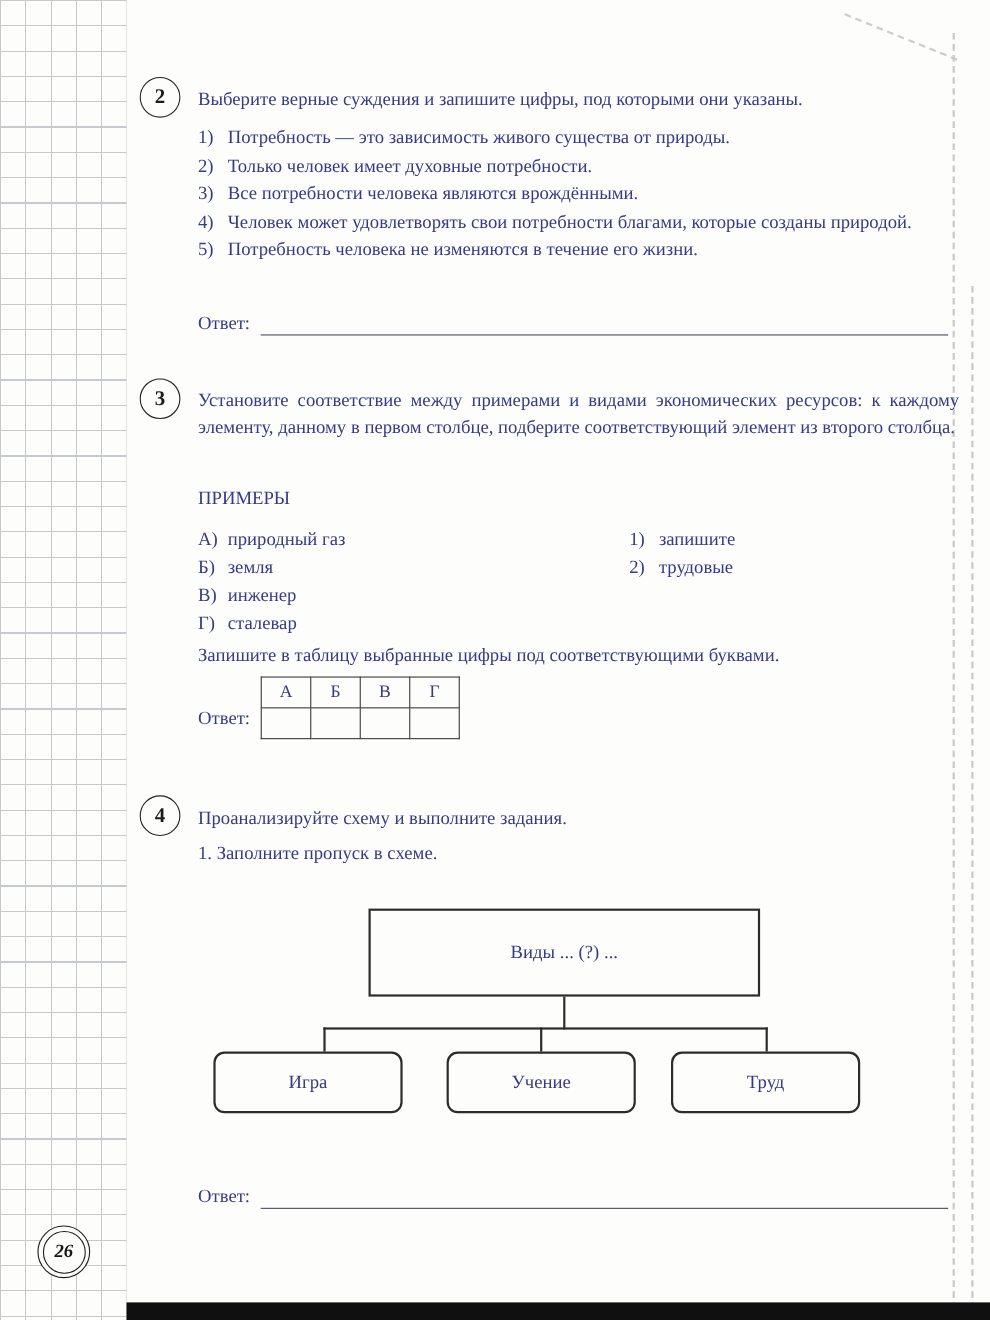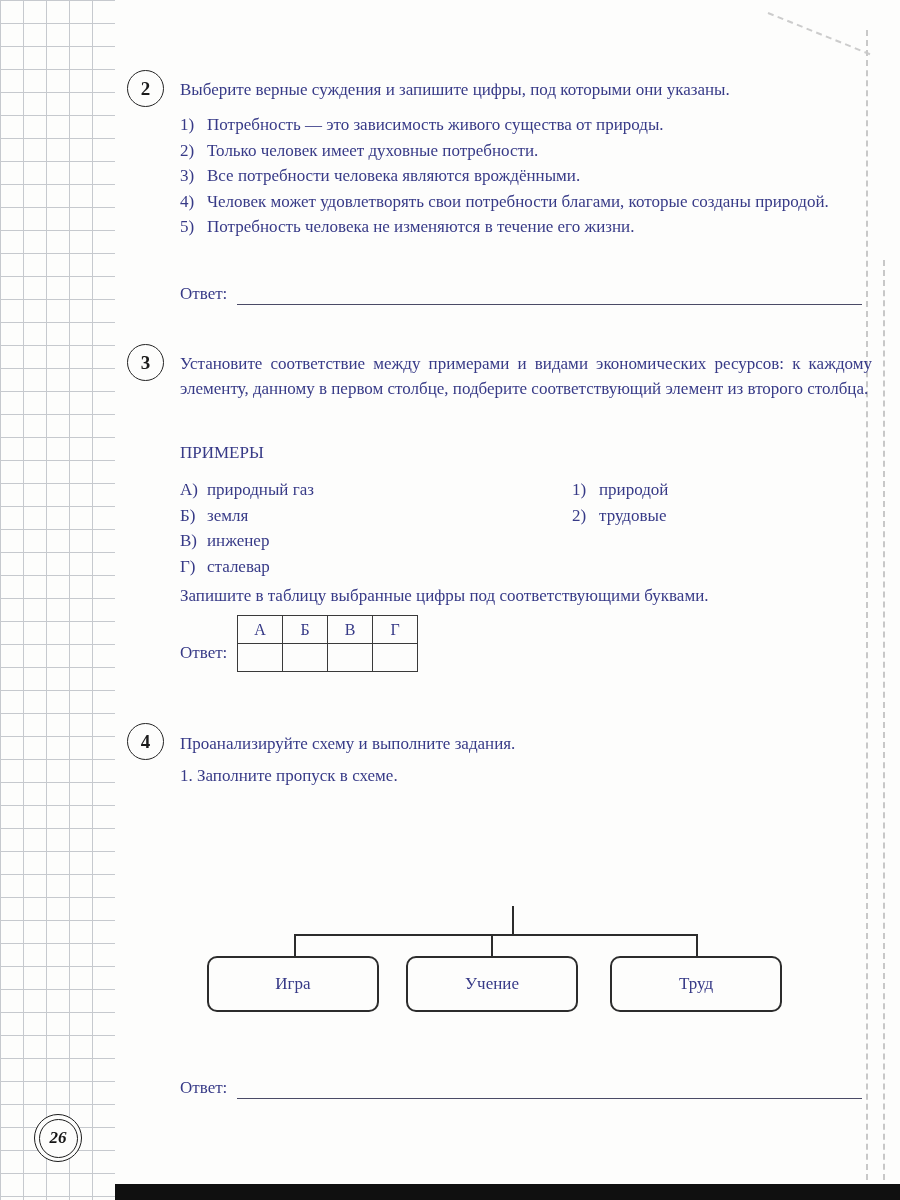--- a/index.html
+++ b/index.html
@@ -57,21 +57,21 @@
   .scheme-root {
     position:absolute; left:335px; top:26px; width:356px; height:80px;
     border:2px solid #2c2c2c; background:#fdfdfc;
     display:flex; align-items:center; justify-content:center; font-size:17px;
   }
   .scheme-child {
     position:absolute; top:156px; width:172px; height:56px;
     border:2px solid #2c2c2c; border-radius:10px; background:#fdfdfc;
     display:flex; align-items:center; justify-content:center; font-size:17px;
   }
-  .c1 { left:207px; } .c2 { left:406px; } .c3 { left:610px; }
+  .c1 { left:194px; } .c2 { left:406px; } .c3 { left:610px; }
   .sline { position:absolute; background:#2c2c2c; }
   .stem  { left:512px; top:106px; width:2px; height:30px; }
   .hbar  { left:294px; top:134px; width:404px; height:2px; }
   .drop  { top:134px; width:2px; height:22px; }
   .d1 { left:294px; } .d2 { left:491px; } .d3 { left:696px; }
 
   
   .page-badge {
     position:absolute; left:34px; top:1114px; width:48px; height:48px;
     border:1.6px solid #1c1c1c; border-radius:50%; background:#fdfdfc;
@@ -153,21 +153,21 @@
     </div>
     <div class="stmt">
       <span class="num">Г)</span>
       <span class="val">сталевар</span>
     </div>
   </div>
 
   <div class="txt plain-list" style="left:572px; top:477px; width:250px;">
     <div class="stmt">
       <span class="num">1)</span>
-      <span class="val">природой</span>
+      <span class="val">запишите</span>
     </div>
     <div class="stmt">
       <span class="num">2)</span>
       <span class="val">трудовые</span>
     </div>
   </div>
 
   <div class="txt bold" style="left:180px; top:583px; width:684px;">Запишите в таблицу выбранные цифры под соответствующими буквами.</div>
 
   <div class="txt" style="left:180px; top:640px;">Ответ:</div>
@@ -191,20 +191,23 @@
 
   <div class="qcircle" style="left:127px; top:723px;">
     <span>4</span>
   </div>
 
   <div class="txt bold" style="left:180px; top:731px; width:684px;">Проанализируйте схему и выполните задания.</div>
 
   <div class="txt" style="left:180px; top:763px; width:684px;">1. Заполните пропуск в схеме.</div>
 
   <div class="scheme">
+    <div class="scheme-root">
+      <span>Виды ... (?) ...</span>
+    </div>
     <div class="sline stem"></div>
     <div class="sline hbar"></div>
     <div class="sline drop d1"></div>
     <div class="sline drop d2"></div>
     <div class="sline drop d3"></div>
     <div class="scheme-child c1">
       <span>Игра</span>
     </div>
     <div class="scheme-child c2">
       <span>Учение</span>

